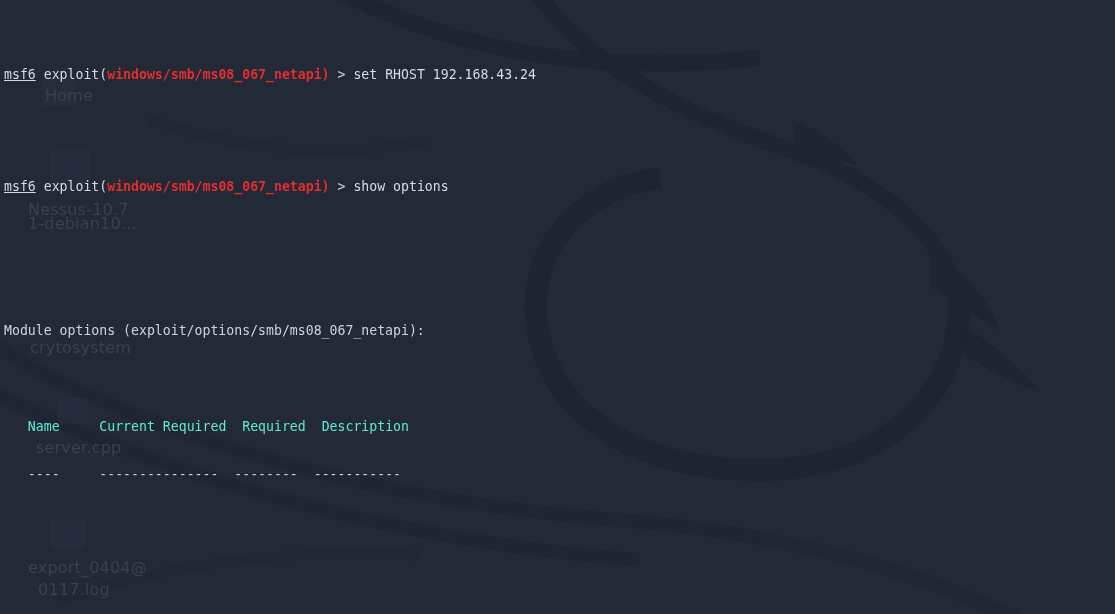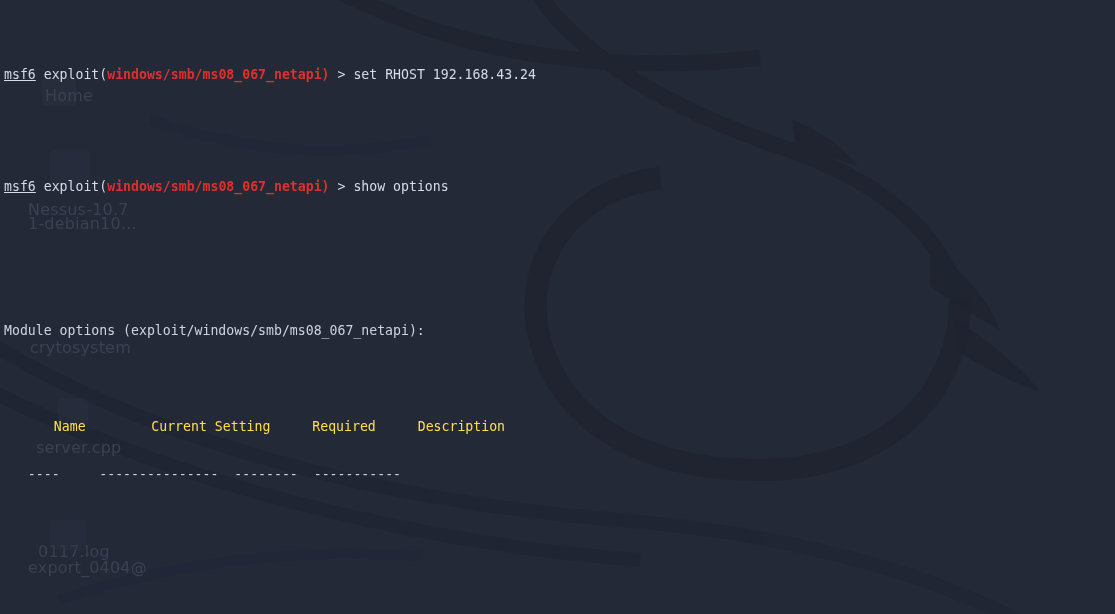--- a/index.html
+++ b/index.html
@@ -62,21 +62,21 @@
     height: 16px;
     white-space: pre;
     padding-left: 2px;
   }
   .blank { height: 16px; }
 
   
   .c-white   { color: #d6dbe6; }
   .c-red     { color: #e02f2f; font-weight: bold; }
   .c-prompt  { color: #d6dbe6; text-decoration: underline; }
-  .c-hdr     { color: #fde047; margin-left: 26px; }
+  .c-hdr     { color: #5eead4; }
 
   
   #watermark {
     position: absolute;
     right: 10px;
     bottom: 6px;
     z-index: 5;
     color: #b9c0cc;
     font-family: "DejaVu Sans", "Liberation Sans", sans-serif;
     font-size: 17px;
@@ -118,39 +118,39 @@
 
   <div class="desk-icon" style="left:42px;  top:78px;  width:34px; height:28px; opacity:.55;"></div>
   <span class="desk-label" style="left:45px;  top:86px;">Home</span>
   <span class="desk-label" style="left:28px;  top:200px;">Nessus-10.7</span>
   <span class="desk-label" style="left:28px;  top:214px;">1-debian10…</span>
   <div class="desk-icon" style="left:50px;  top:150px; width:40px; height:34px; opacity:.45;"></div>
   <span class="desk-label" style="left:30px;  top:322px;margin-top:16px;">crytosystem</span>
   <span class="desk-label" style="left:36px;  top:438px;">server.cpp</span>
   <div class="desk-icon" style="left:58px;  top:398px; width:30px; height:26px; opacity:.4;"></div>
   <span class="desk-label" style="left:28px;  top:558px;">export_0404@</span>
-  <span class="desk-label" style="left:38px;  top:542px;">0117.log</span>
+  <span class="desk-label" style="left:38px;  top:580px;">0117.log</span>
   <div class="desk-icon" style="left:50px;  top:520px; width:36px; height:30px; opacity:.4;"></div>
 
   <div id="terminal">
 
     
     <div class="line"><span class="c-prompt">msf6</span><span class="c-white"> exploit(</span><span class="c-red">windows/smb/ms08_067_netapi</span><span class="c-red">)</span><span class="c-white"> &gt; </span><span class="c-white">set RHOST 192.168.43.24</span></div>
 
     
 
     
     <div class="line"><span class="c-prompt">msf6</span><span class="c-white"> exploit(</span><span class="c-red">windows/smb/ms08_067_netapi</span><span class="c-red">)</span><span class="c-white"> &gt; </span><span class="c-white">show options</span></div>
 
     <div class="blank"></div>
 
     
-    <div class="line">Module options (exploit/windows/smb/ms08_067_netapi):</div>
+    <div class="line">Module options (exploit/options/smb/ms08_067_netapi):</div>
     <div class="blank"></div>
-    <div class="line">   <span class="c-hdr">Name</span>     <span class="c-hdr">Current Setting</span>  <span class="c-hdr">Required</span>  <span class="c-hdr">Description</span></div>
+    <div class="line">   <span class="c-hdr">Name</span>     <span class="c-hdr">Current Required</span>  <span class="c-hdr">Required</span>  <span class="c-hdr">Description</span></div>
     <div class="line">   <span>----</span>     <span>---------------</span>  <span>--------</span>  <span>-----------</span></div>
     <div class="blank"></div>
 
     
     
     
 
     
     
 

